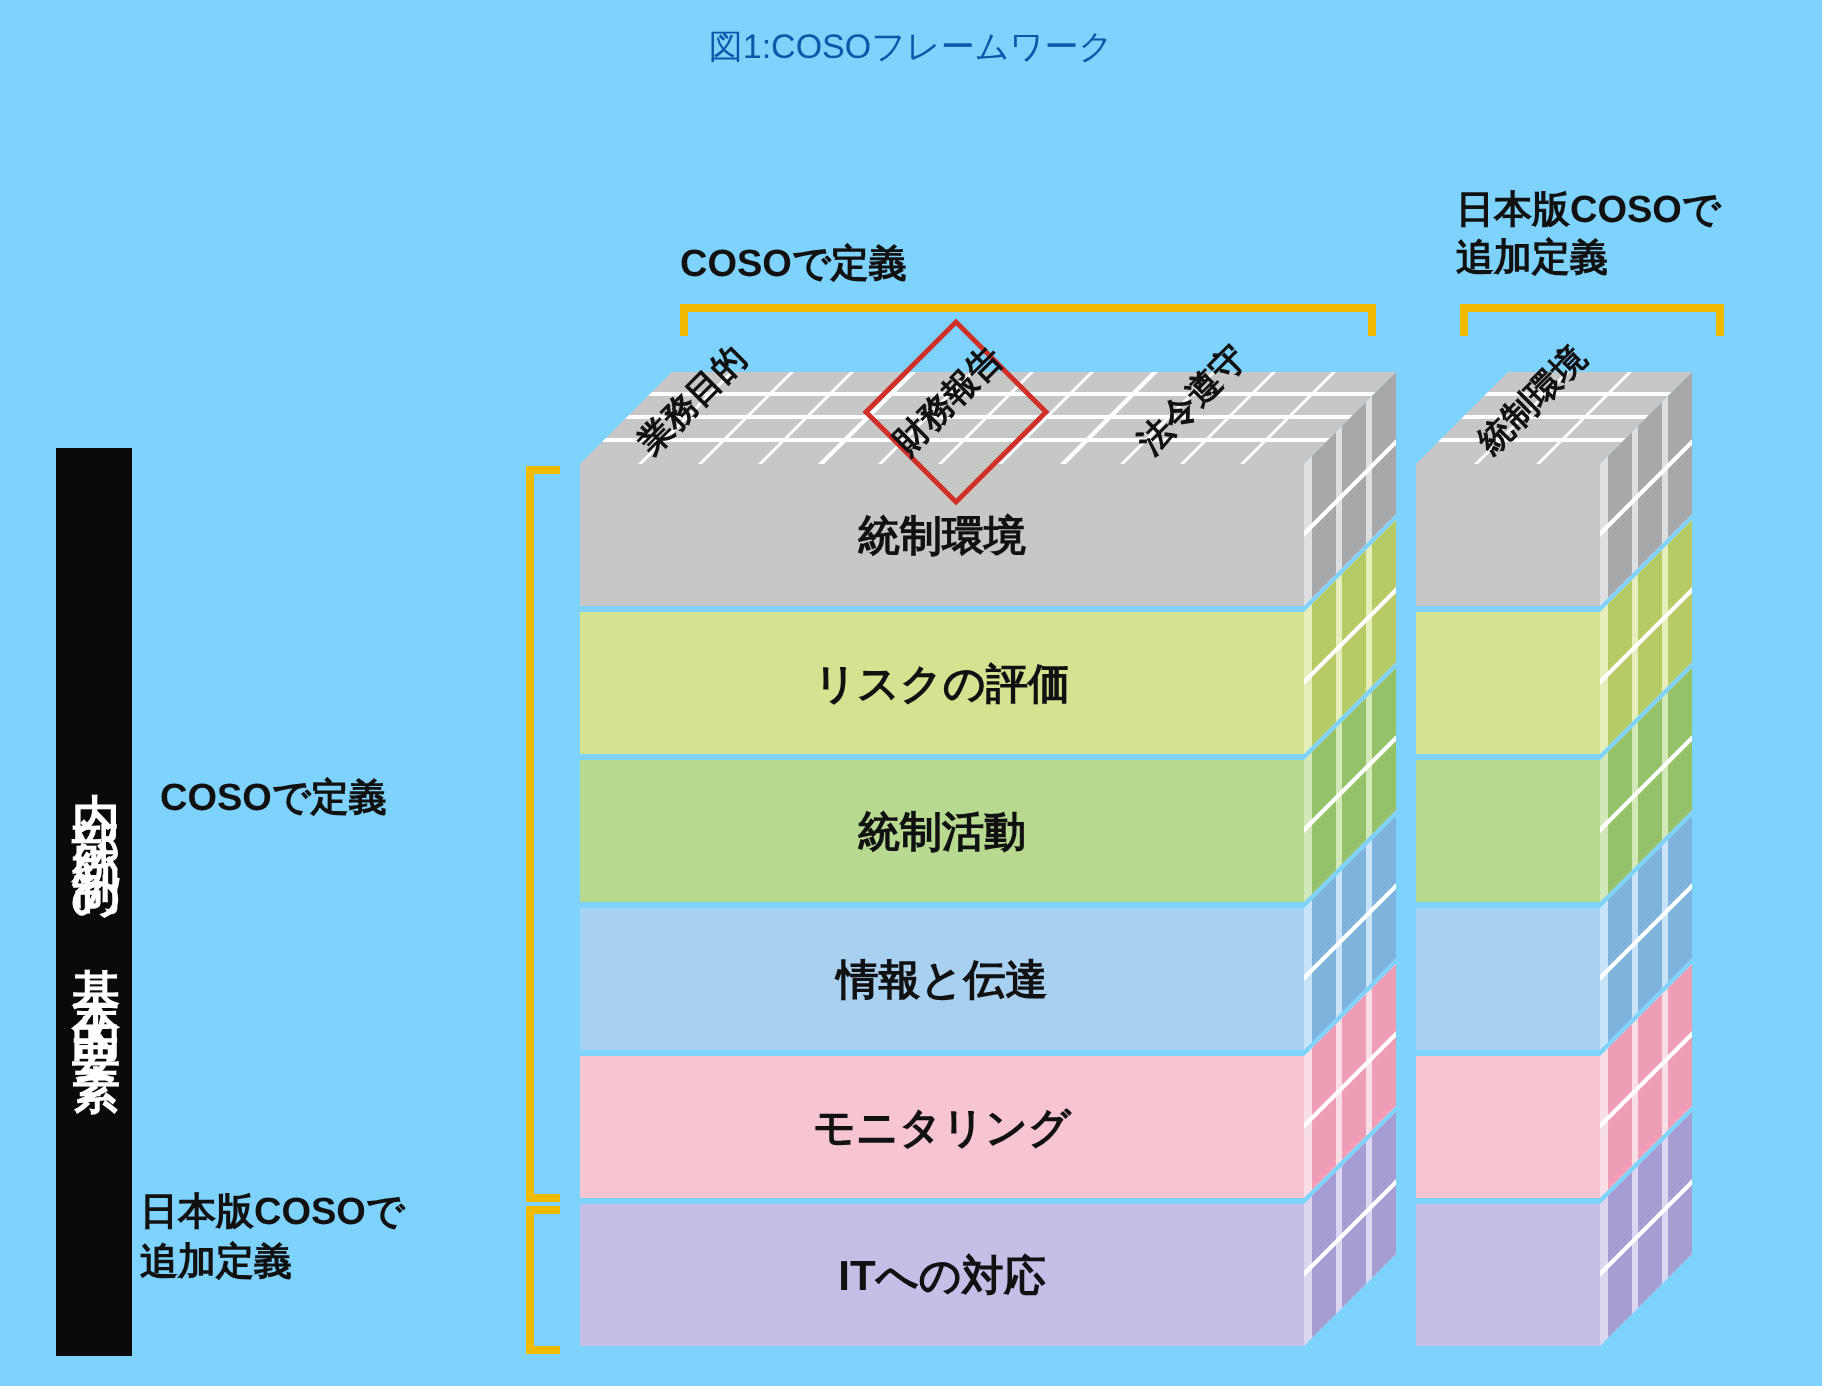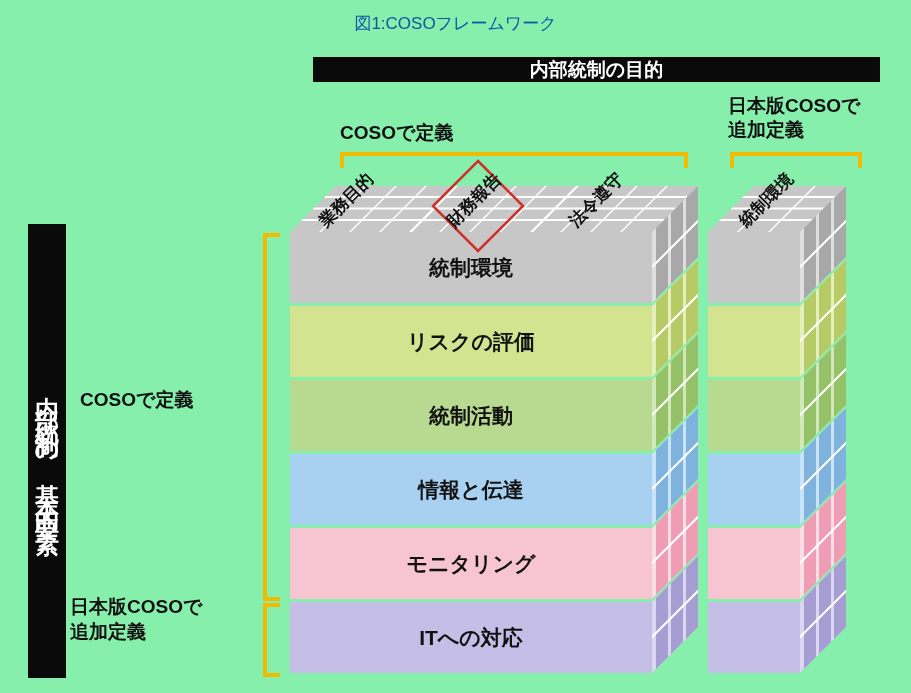--- a/index.html
+++ b/index.html
@@ -1,17 +1,17 @@
 <!DOCTYPE html>
 <html><head>
 <meta charset="utf-8">
 <style>
   html,body { margin:0; padding:0; background:#ffffff; }
   .canvas {
-    position:relative; width:911px; height:693px; background:#86efac;
+    position:relative; width:911px; height:693px; background:#7dd3fc;
     font-family:"Liberation Sans","DejaVu Sans",sans-serif; overflow:hidden; color:#111;
   }
   .abs { position:absolute; }
   .fig-title { left:0; right:0; top:12px; text-align:center; font-size:17px; color:#0a58a8; }
   .header-bar {
     left:313px; top:57px; width:567px; height:25px; background:#0a0a0a; color:#ffffff;
     display:flex; align-items:center; justify-content:center; font-size:19px; font-weight:700;
   }
   .top-label { font-weight:700; font-size:19px; line-height:24px; color:#111; }
   .coso-top-label { left:340px; width:350px; top:121px; }
@@ -34,23 +34,20 @@
   .row-label { font-size:21px; font-weight:700; fill:#111111; text-anchor:middle; }
   .diag-label { font-size:17px; font-weight:700; fill:#111111; text-anchor:middle; }
 </style>
 </head>
 <body>
 
 <div class="canvas">
 
   <div class="abs fig-title">図1:COSOフレームワーク</div>
 
-  <div class="abs header-bar">
-    <span>内部統制の目的</span>
-  </div>
 
   <div class="abs top-label coso-top-label">COSOで定義</div>
   <div class="abs top-label jcoso-top-label">
     <div>日本版COSOで</div>
     <div>追加定義</div>
   </div>
 
   <div class="abs bracket-down bracket-main-top"></div>
   <div class="abs bracket-down bracket-right-top"></div>
 

